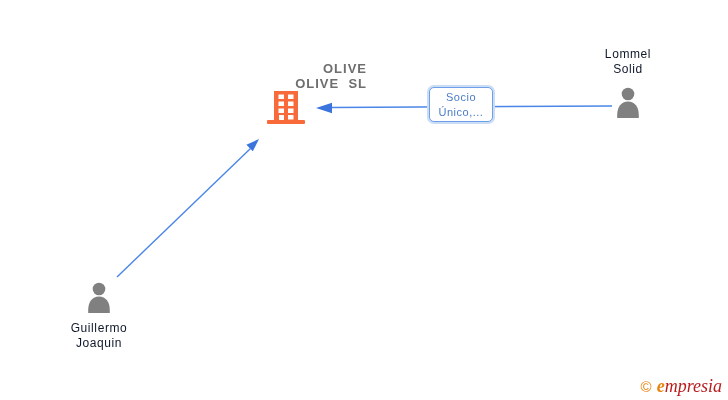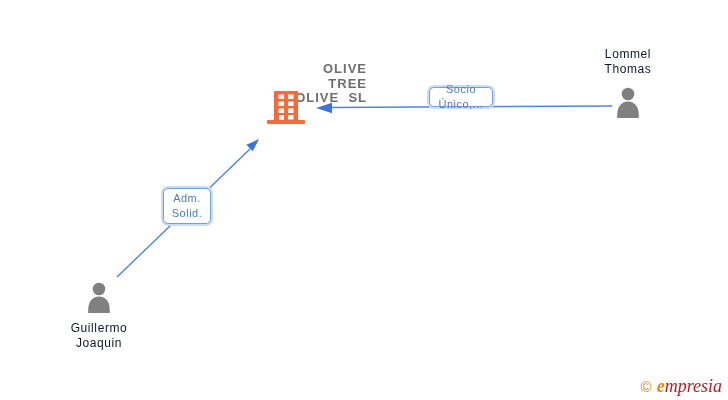--- a/index.html
+++ b/index.html
@@ -59,21 +59,21 @@
     align-items: center;
     justify-content: center;
     font-size: 11px;
     letter-spacing: 0.5px;
     line-height: 15px;
     color: #4A7CC7;
     box-sizing: border-box;
     cursor: pointer;
   }
   .edge-label span { display: block; white-space: nowrap; }
-  .edge-label.socio { left: 429px; top: 87px; width: 64px; height: 20px; }
+  .edge-label.socio { left: 429px; top: 87px; width: 64px; height: 35px; }
   .edge-label.adm   { left: 163px; top: 188px; width: 48px; height: 36px; }
   .logo {
     position: absolute;
     right: 6px; bottom: 5px;
     z-index: 2;
     display: flex;
     align-items: center;
     gap: 5px;
     cursor: pointer;
   }
@@ -103,21 +103,20 @@
       <polygon points="316,108 332,102.8 332,113.2" fill="#3C74DE"></polygon>
     </g>
     <g>
       <line x1="117" y1="277" x2="250.5" y2="148.5" stroke="#4A86E8" stroke-width="1.4"></line>
       <polygon points="259,139 252.8,151.3 246.4,144.8" fill="#3C74DE"></polygon>
     </g>
   </svg>
 
   <div class="company-name clickable">
     <span>OLIVE</span>
-    <span>TREE</span>
     <span>OLIVE  SL</span>
   </div>
   <svg class="node-abs building clickable" width="40" height="34" viewBox="0 0 40 34">
     <g fill="#F96A3B">
       <rect x="8" y="0" width="24" height="30"></rect>
       <rect x="1" y="29" width="38" height="4" rx="1"></rect>
     </g>
     <g fill="#ffffff">
       <rect x="12.5" y="3.5" width="5.5" height="4.5"></rect>
       <rect x="22" y="3.5" width="5.5" height="4.5"></rect>
@@ -125,21 +124,21 @@
       <rect x="22" y="10.5" width="5.5" height="4.5"></rect>
       <rect x="12.5" y="17.5" width="5.5" height="4.5"></rect>
       <rect x="22" y="17.5" width="5.5" height="4.5"></rect>
       <rect x="13" y="24" width="5" height="5"></rect>
       <rect x="22" y="24" width="5.5" height="4.5"></rect>
     </g>
   </svg>
 
   <div class="person-name lommel clickable">
     <span>Lommel</span>
-    <span>Thomas</span>
+    <span>Solid</span>
   </div>
   <svg class="node-abs icon-lommel clickable" width="28" height="31" viewBox="0 0 28 31">
     <g fill="#808080">
       <circle cx="14" cy="7" r="6.3"></circle>
       <path d="M14 14.6 C7.2 14.6 3.2 20.2 3.2 28.2 L3.2 31 L24.8 31 L24.8 28.2 C24.8 20.2 20.8 14.6 14 14.6 Z"></path>
     </g>
   </svg>
 
   <svg class="node-abs icon-rodiger clickable" width="28" height="31" viewBox="0 0 28 31">
     <g fill="#808080">
@@ -149,23 +148,19 @@
   </svg>
   <div class="person-name rodiger clickable">
     <span>Guillermo</span>
     <span>Joaquin</span>
   </div>
 
   <div class="edge-label socio">
     <span>Socio</span>
     <span>Único,...</span>
   </div>
-  <div class="edge-label adm">
-    <span>Adm.</span>
-    <span>Solid.</span>
-  </div>
 
   <div class="logo">
     <span class="copy">©</span>
     <span class="word"><span class="initial">e</span><span class="rest">mpresia</span></span>
   </div>
 
 </div>
 
 </body></html>

